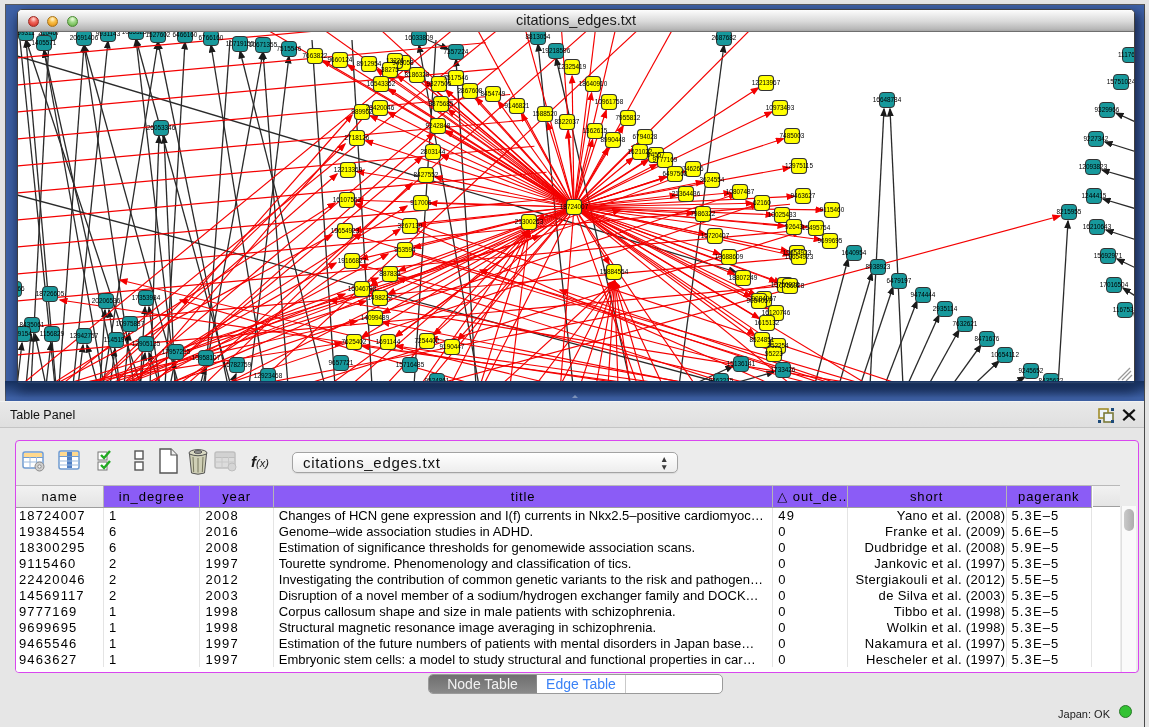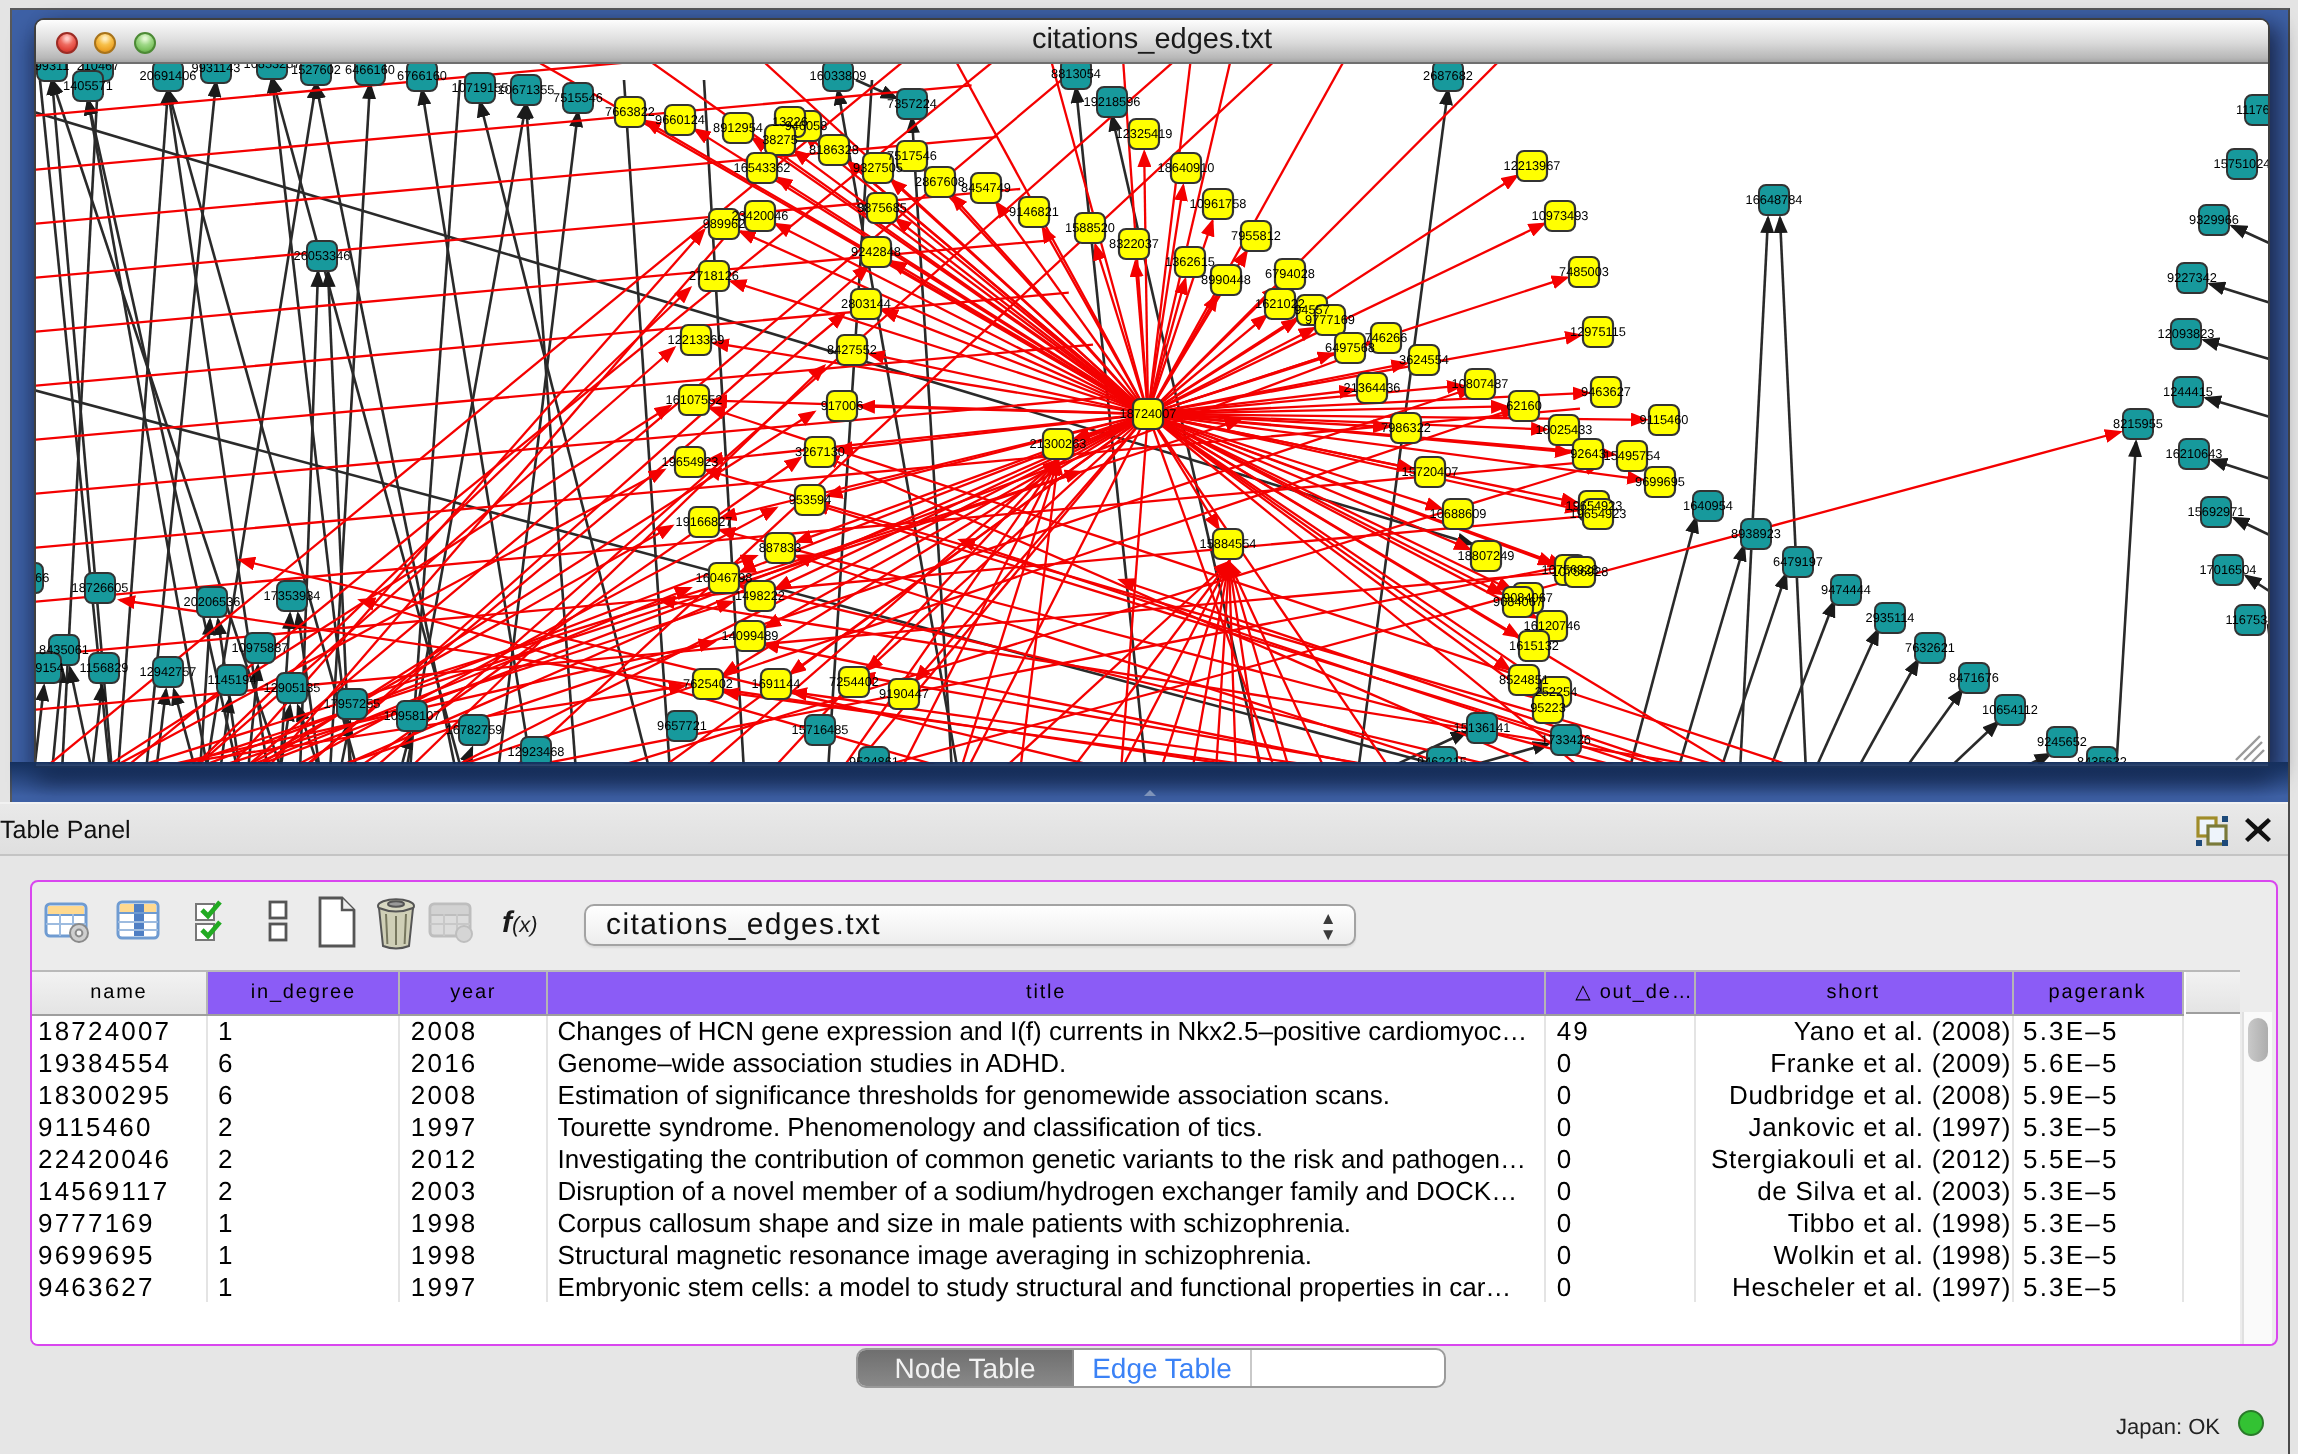--- a/index.html
+++ b/index.html
@@ -4,30 +4,30 @@
 body{width:1149px;height:727px;overflow:hidden;font-family:"Liberation Sans",sans-serif;background:#e4e4e4;position:relative}
 #desk{position:absolute;left:5px;top:4px;width:1140px;height:397px;background:#3e61a6;border-left:1px solid #58595b;border-top:1px solid #595a5c;border-right:1px solid #46484a}
 #win{position:absolute;left:17px;top:9px;width:1118px;height:375px;border:1px solid #3f3f3f;border-radius:5px 5px 0 0;background:#fff;box-shadow:0 7px 12px rgba(5,10,30,.6),6px 3px 10px rgba(5,10,30,.35)}
 #tbar{height:22px;border-radius:4px 4px 0 0;background:linear-gradient(#fdfdfd,#d9d9d9 55%,#b8b8b8 90%,#a6a6a6);border-bottom:1px solid #6f6f6f;position:relative;text-align:center;font-size:14.5px;color:#1b1b1b;line-height:21px}
 .tl{position:absolute;top:5.5px;width:11px;height:11px;border-radius:50%}
 #tl1{left:10px;background:radial-gradient(circle at 50% 25%,#ffc9c4 8%,#ee6b60 40%,#e0443a 70%,#b03028);border:1px solid #9c2b24}
 #tl2{left:29px;background:radial-gradient(circle at 50% 25%,#ffedbd 8%,#f7c04a 40%,#eda428 70%,#bd7d14);border:1px solid #a8731a}
 #tl3{left:49px;background:radial-gradient(circle at 50% 25%,#e2f7d2 8%,#9ed887 40%,#7cc260 70%,#4f9137);border:1px solid #4c8a35}
 #canvas{position:relative;width:1116px;height:351px;background:#fff;overflow:hidden;border-radius:0}
 #panel{position:absolute;left:0;top:401px;width:1145px;height:326px;background:#e6e6e6;border-right:1px solid #4a4a4a}
-#phead{height:27px;background:linear-gradient(#e9e9e9,#dfdfdf);border-top:1px solid #f2f2f2;border-bottom:1px solid #c4c4c4;position:relative;font-size:12.5px;color:#111;line-height:26px;}
+#phead{height:27px;background:linear-gradient(#e9e9e9,#dfdfdf);border-top:1px solid #f2f2f2;border-bottom:1px solid #c4c4c4;position:relative;font-size:12.5px;color:#111;line-height:26px;padding-left:10px}
 #phead .ic{position:absolute;top:6px}
 #browser{position:absolute;left:15px;top:39px;width:1124px;height:233px;background:#ececec;border:1px solid #d946ef;border-radius:4px;overflow:hidden}
 #toolbar{position:absolute;left:0;top:0;width:100%;height:44px}
 #toolbar svg{position:absolute}
 #combo{position:absolute;left:276px;top:11px;width:386px;height:21px;border:1px solid #a3a3a3;border-radius:5px;background:linear-gradient(#ffffff,#ededed);font-size:15px;letter-spacing:.7px;color:#111;line-height:19px;padding-left:10px;box-shadow:0 1px 1px rgba(0,0,0,.08)}
 #combo .arr{position:absolute;right:8px;top:1.5px;font-size:8.5px;color:#3a3a3a;line-height:8.5px}
 #tblwrap{position:absolute;left:0px;top:44px;width:1104px;height:189px;background:#fff;border-top:1px solid #b9b9b9;overflow:hidden}
 table{border-collapse:collapse;table-layout:fixed;width:1076px;font-size:13px}
-th{height:21px;font-weight:normal;font-size:10px;letter-spacing:.9px;background:linear-gradient(#f2f2f2,#e4e4e4);border-right:1px solid #b5b5b5;border-bottom:1px solid #9e9e9e;overflow:hidden;white-space:nowrap}
+th{height:21px;font-weight:normal;font-size:13px;letter-spacing:.9px;background:linear-gradient(#f2f2f2,#e4e4e4);border-right:1px solid #b5b5b5;border-bottom:1px solid #9e9e9e;overflow:hidden;white-space:nowrap}
 th.sel{background:#8b5cf6}
 td{height:16px;padding:0;overflow:hidden;white-space:nowrap;border-right:1px solid #e4e4e4;letter-spacing:1.1px}
 td.c4{letter-spacing:0}
 td.c6{letter-spacing:.35px}
 td.c1{padding-left:3px}
 .c1{width:87px}.c2{width:96px}.c3{width:73px}.c4{width:497px}.c5{width:74px}.c6{width:158px}.c7{width:85px}
 td.c2,td.c3,td.c4,td.c5,td.c7{padding-left:5px}
 td.c6{text-align:right}
 #vsb{position:absolute;right:2px;top:65px;width:15px;height:166px;background:#fafafa;border-left:1px solid #e0e0e0}
 #vsb .th{position:absolute;left:2px;top:3px;width:10px;height:22px;border-radius:5px;background:linear-gradient(90deg,#c9c9c9,#adadad)}
@@ -759,20 +759,29 @@
             <tr>
               <td class="c1">9699695</td>
               <td class="c2">1</td>
               <td class="c3">1998</td>
               <td class="c4">Structural magnetic resonance image averaging in schizophrenia.</td>
               <td class="c5">0</td>
               <td class="c6">Wolkin et al. (1998)</td>
               <td class="c7">5.3E–5</td>
             </tr>
             <tr>
+              <td class="c1">9465546</td>
+              <td class="c2">1</td>
+              <td class="c3">1997</td>
+              <td class="c4">Estimation of the future numbers of patients with mental disorders in Japan base…</td>
+              <td class="c5">0</td>
+              <td class="c6">Nakamura et al. (1997)</td>
+              <td class="c7">5.3E–5</td>
+            </tr>
+            <tr>
               <td class="c1">9463627</td>
               <td class="c2">1</td>
               <td class="c3">1997</td>
               <td class="c4">Embryonic stem cells: a model to study structural and functional properties in car…</td>
               <td class="c5">0</td>
               <td class="c6">Hescheler et al. (1997)</td>
               <td class="c7">5.3E–5</td>
             </tr>
    </tbody>
         </table>

